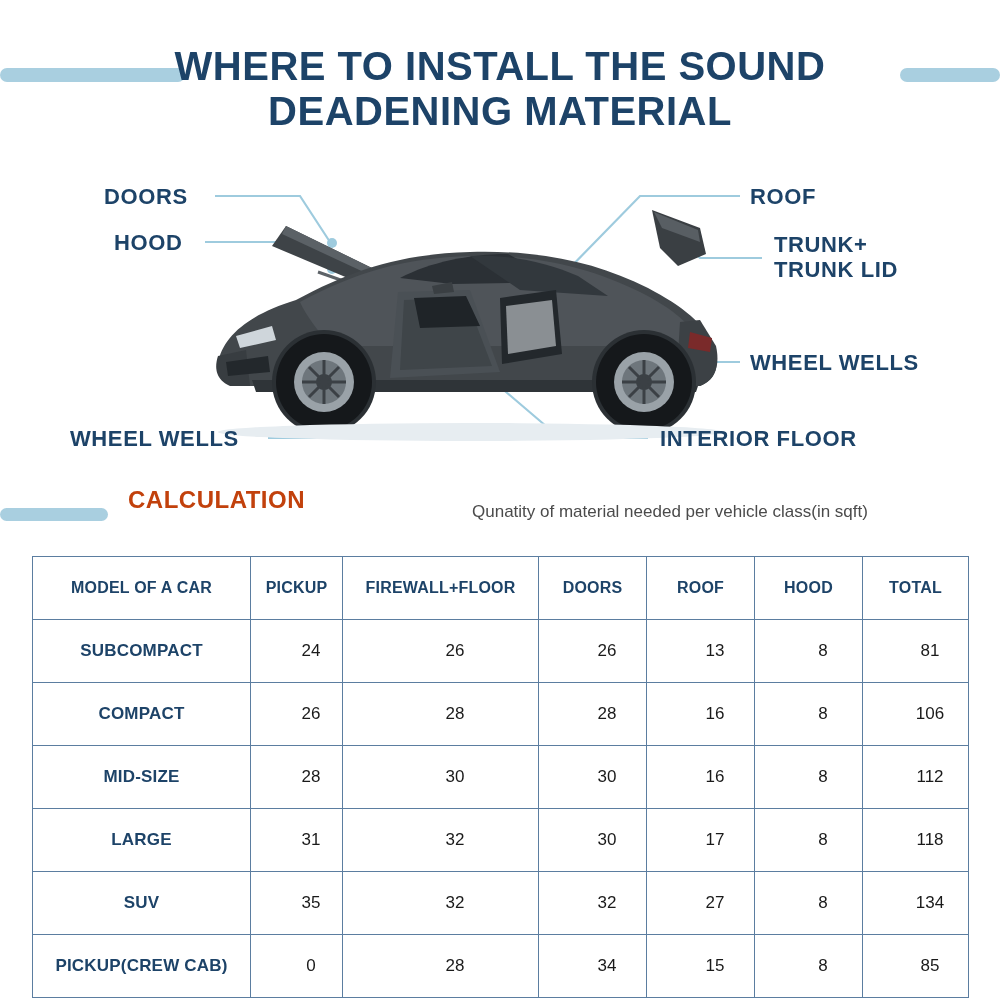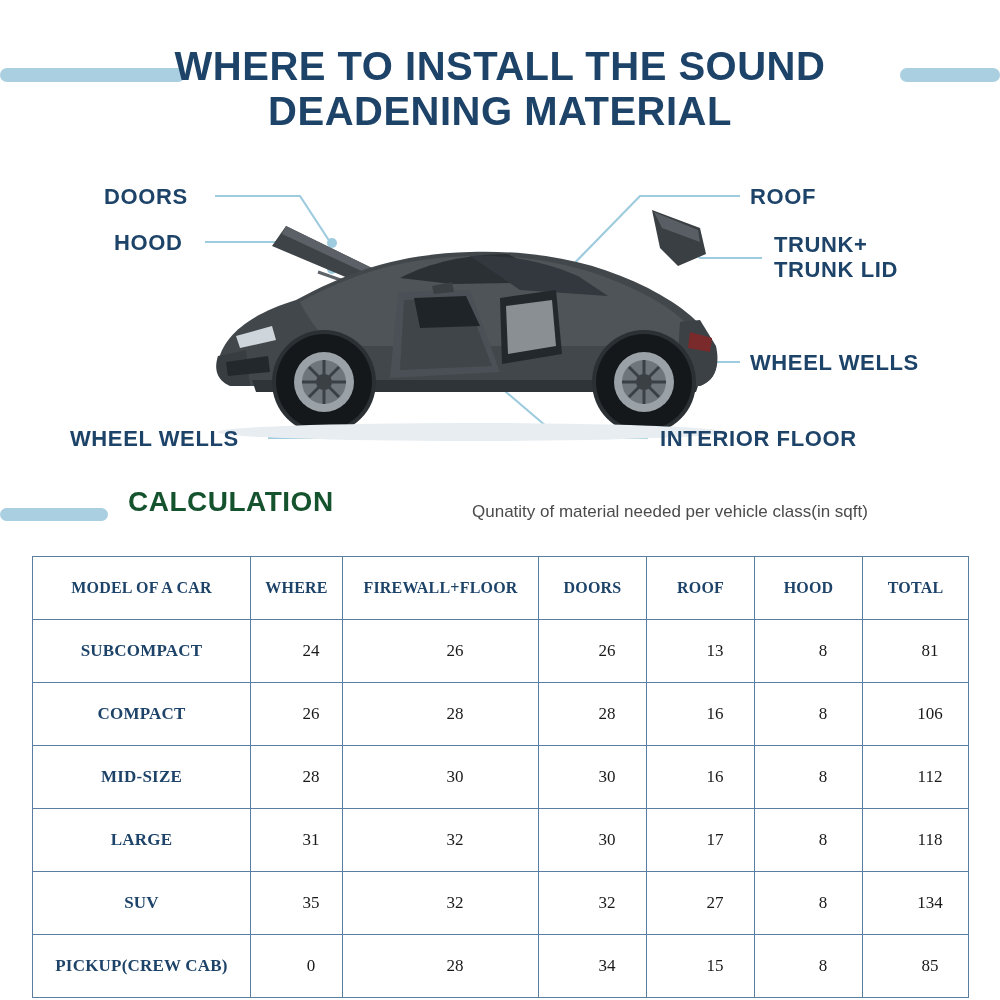--- a/index.html
+++ b/index.html
@@ -81,23 +81,23 @@
     top: 28px;
     width: 108px;
     height: 13px;
     border-radius: 7px;
     background: #a9cfe0;
   }
   .calc-title {
     position: absolute;
     left: 128px;
     top: 6px;
-    font-size: 28px;
-    font-weight: 700;
-    color: #14532d;
+    font-size: 24px;
+    font-weight: 700;
+    color: #c2410c;
     letter-spacing: 0.5px;
   }
   .calc-sub {
     position: absolute;
     left: 472px;
     top: 22px;
     font-size: 17px;
     color: #4b4b4b;
     font-weight: 400;
   }
@@ -113,21 +113,20 @@
     border-collapse: collapse;
     width: 100%;
     table-layout: fixed;
   }
   th, td {
     border: 1px solid #5b7da0;
     text-align: center;
     vertical-align: middle;
     height: 60px;
     font-size: 17px;
-    font-family: Liberation Serif, serif;
   }
   thead th {
     font-weight: 700;
     color: #1d4368;
     font-size: 16px;
     letter-spacing: 0.2px;
   }
   tbody td.model {
     font-weight: 700;
     color: #1d4368;
@@ -280,21 +279,21 @@
         <col class="c1">
         <col class="c2">
         <col class="c3">
         <col class="c4">
         <col class="c5">
         <col class="c6">
     </colgroup>
     <thead>
       <tr>
         <th>MODEL OF A CAR</th>
-        <th>WHERE</th>
+        <th>PICKUP</th>
         <th>FIREWALL+FLOOR</th>
         <th>DOORS</th>
         <th>ROOF</th>
         <th>HOOD</th>
         <th>TOTAL</th>
       </tr>
     </thead>
     <tbody>
       <tr>
         <td class="model">SUBCOMPACT</td>

